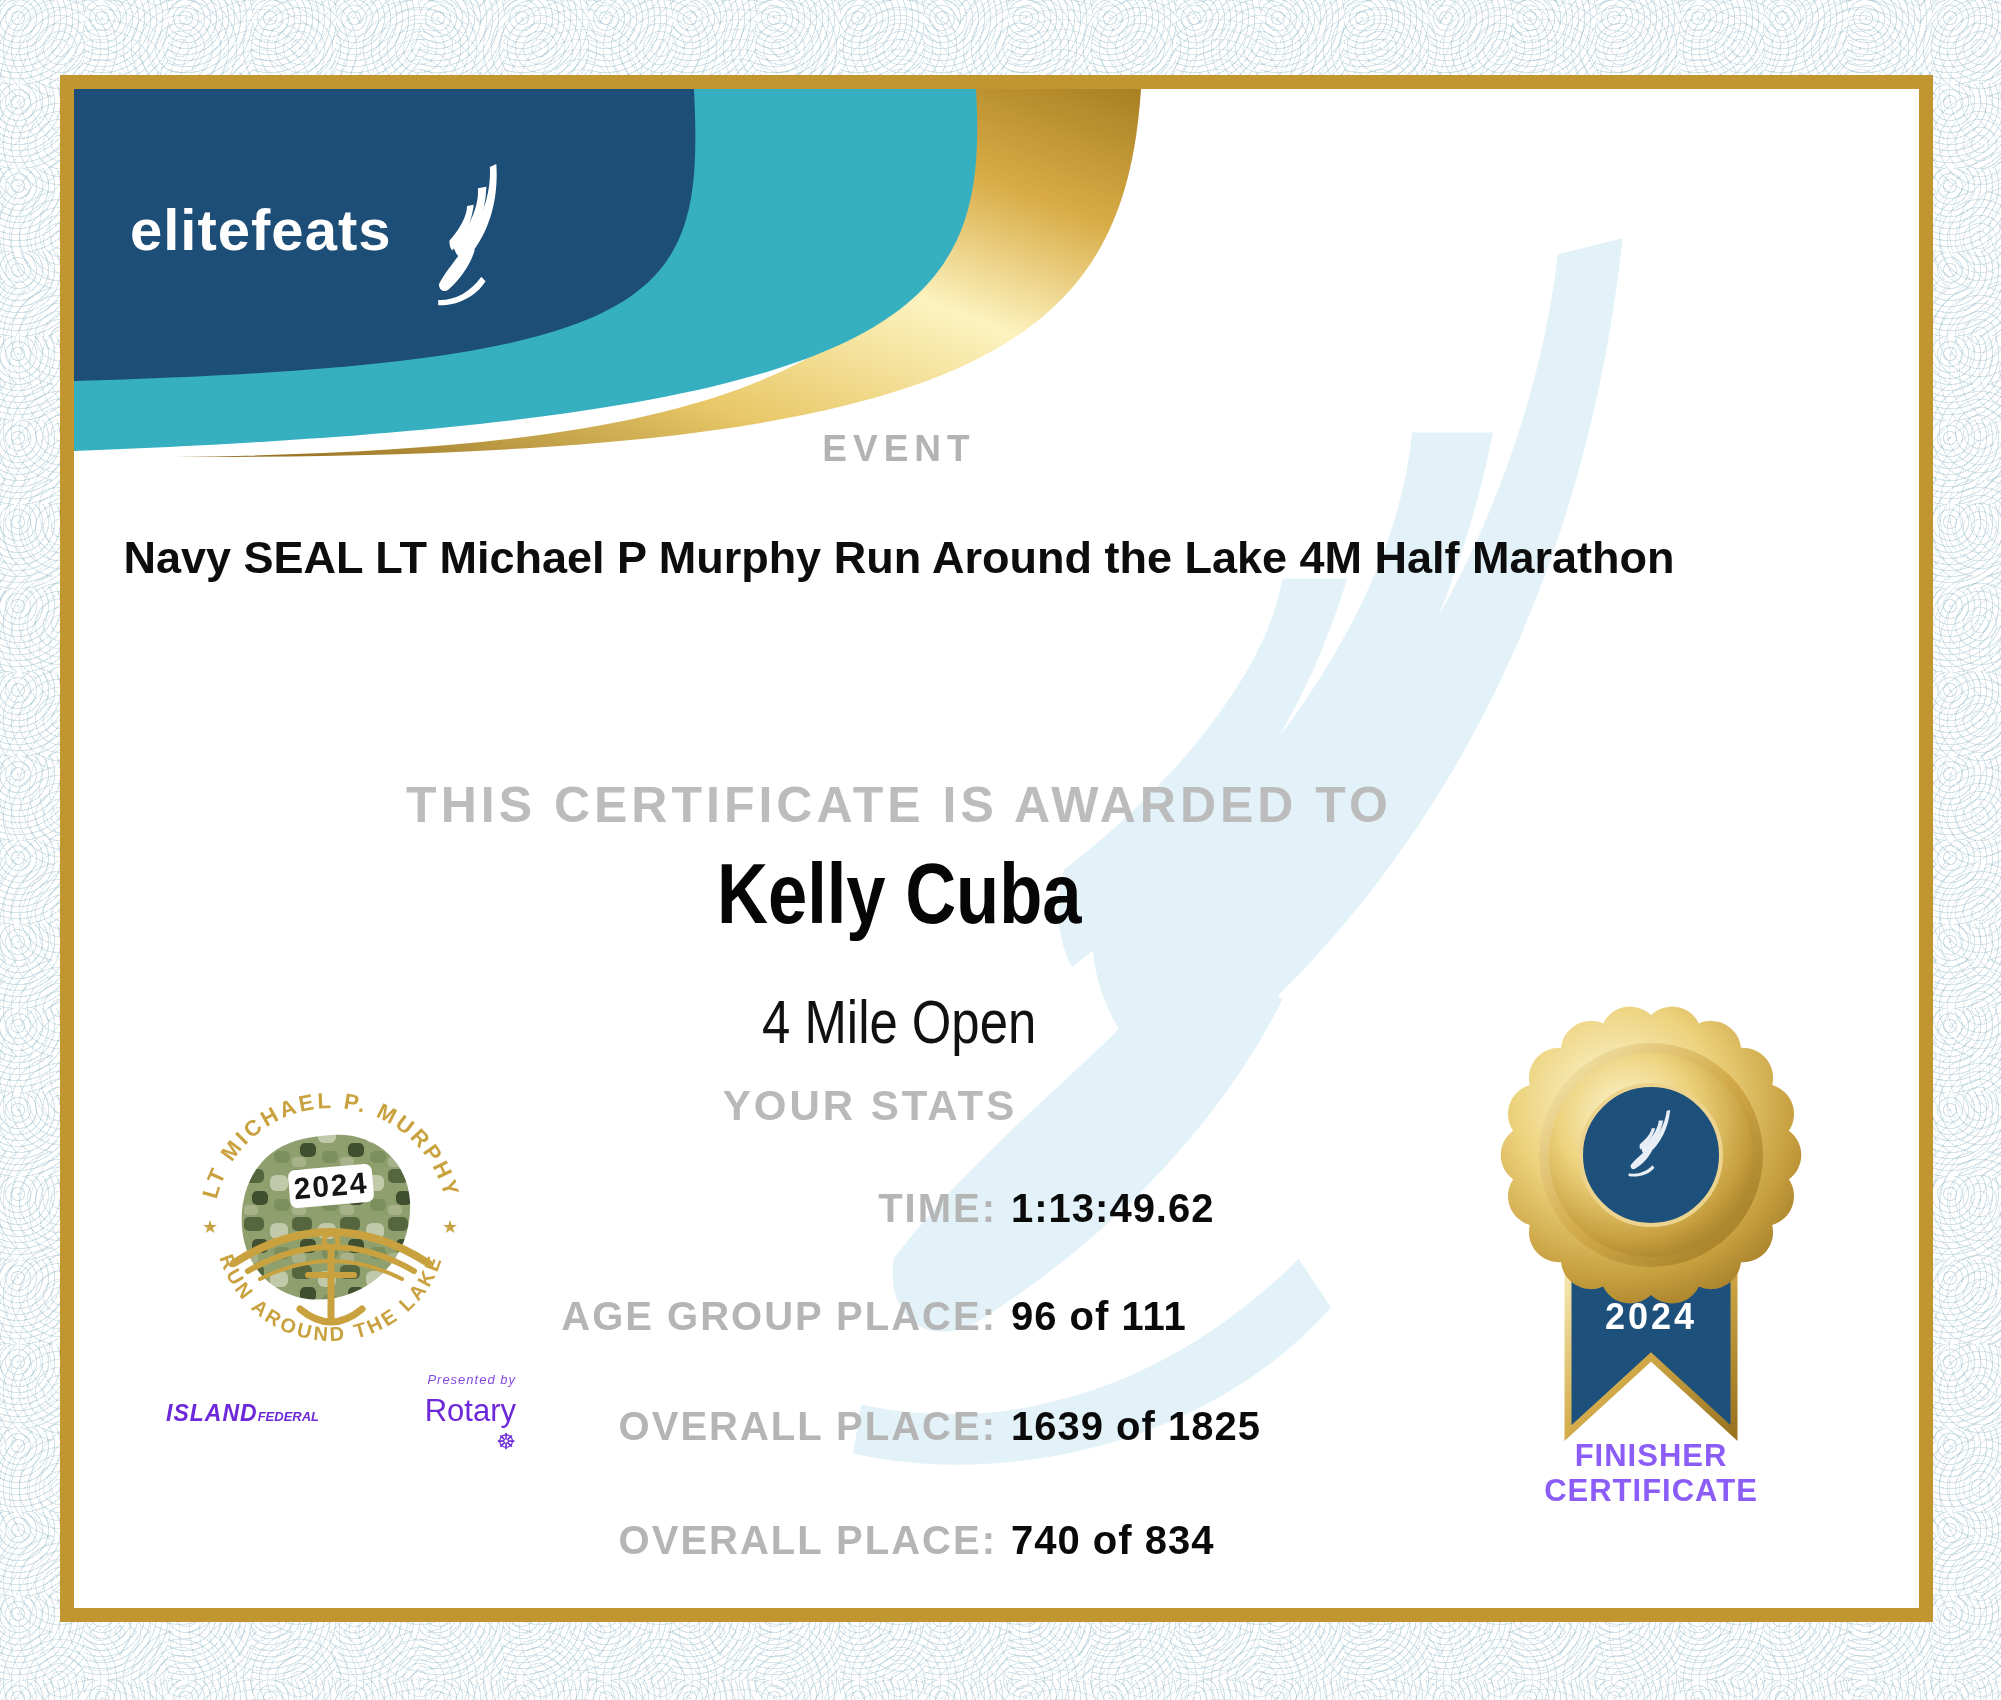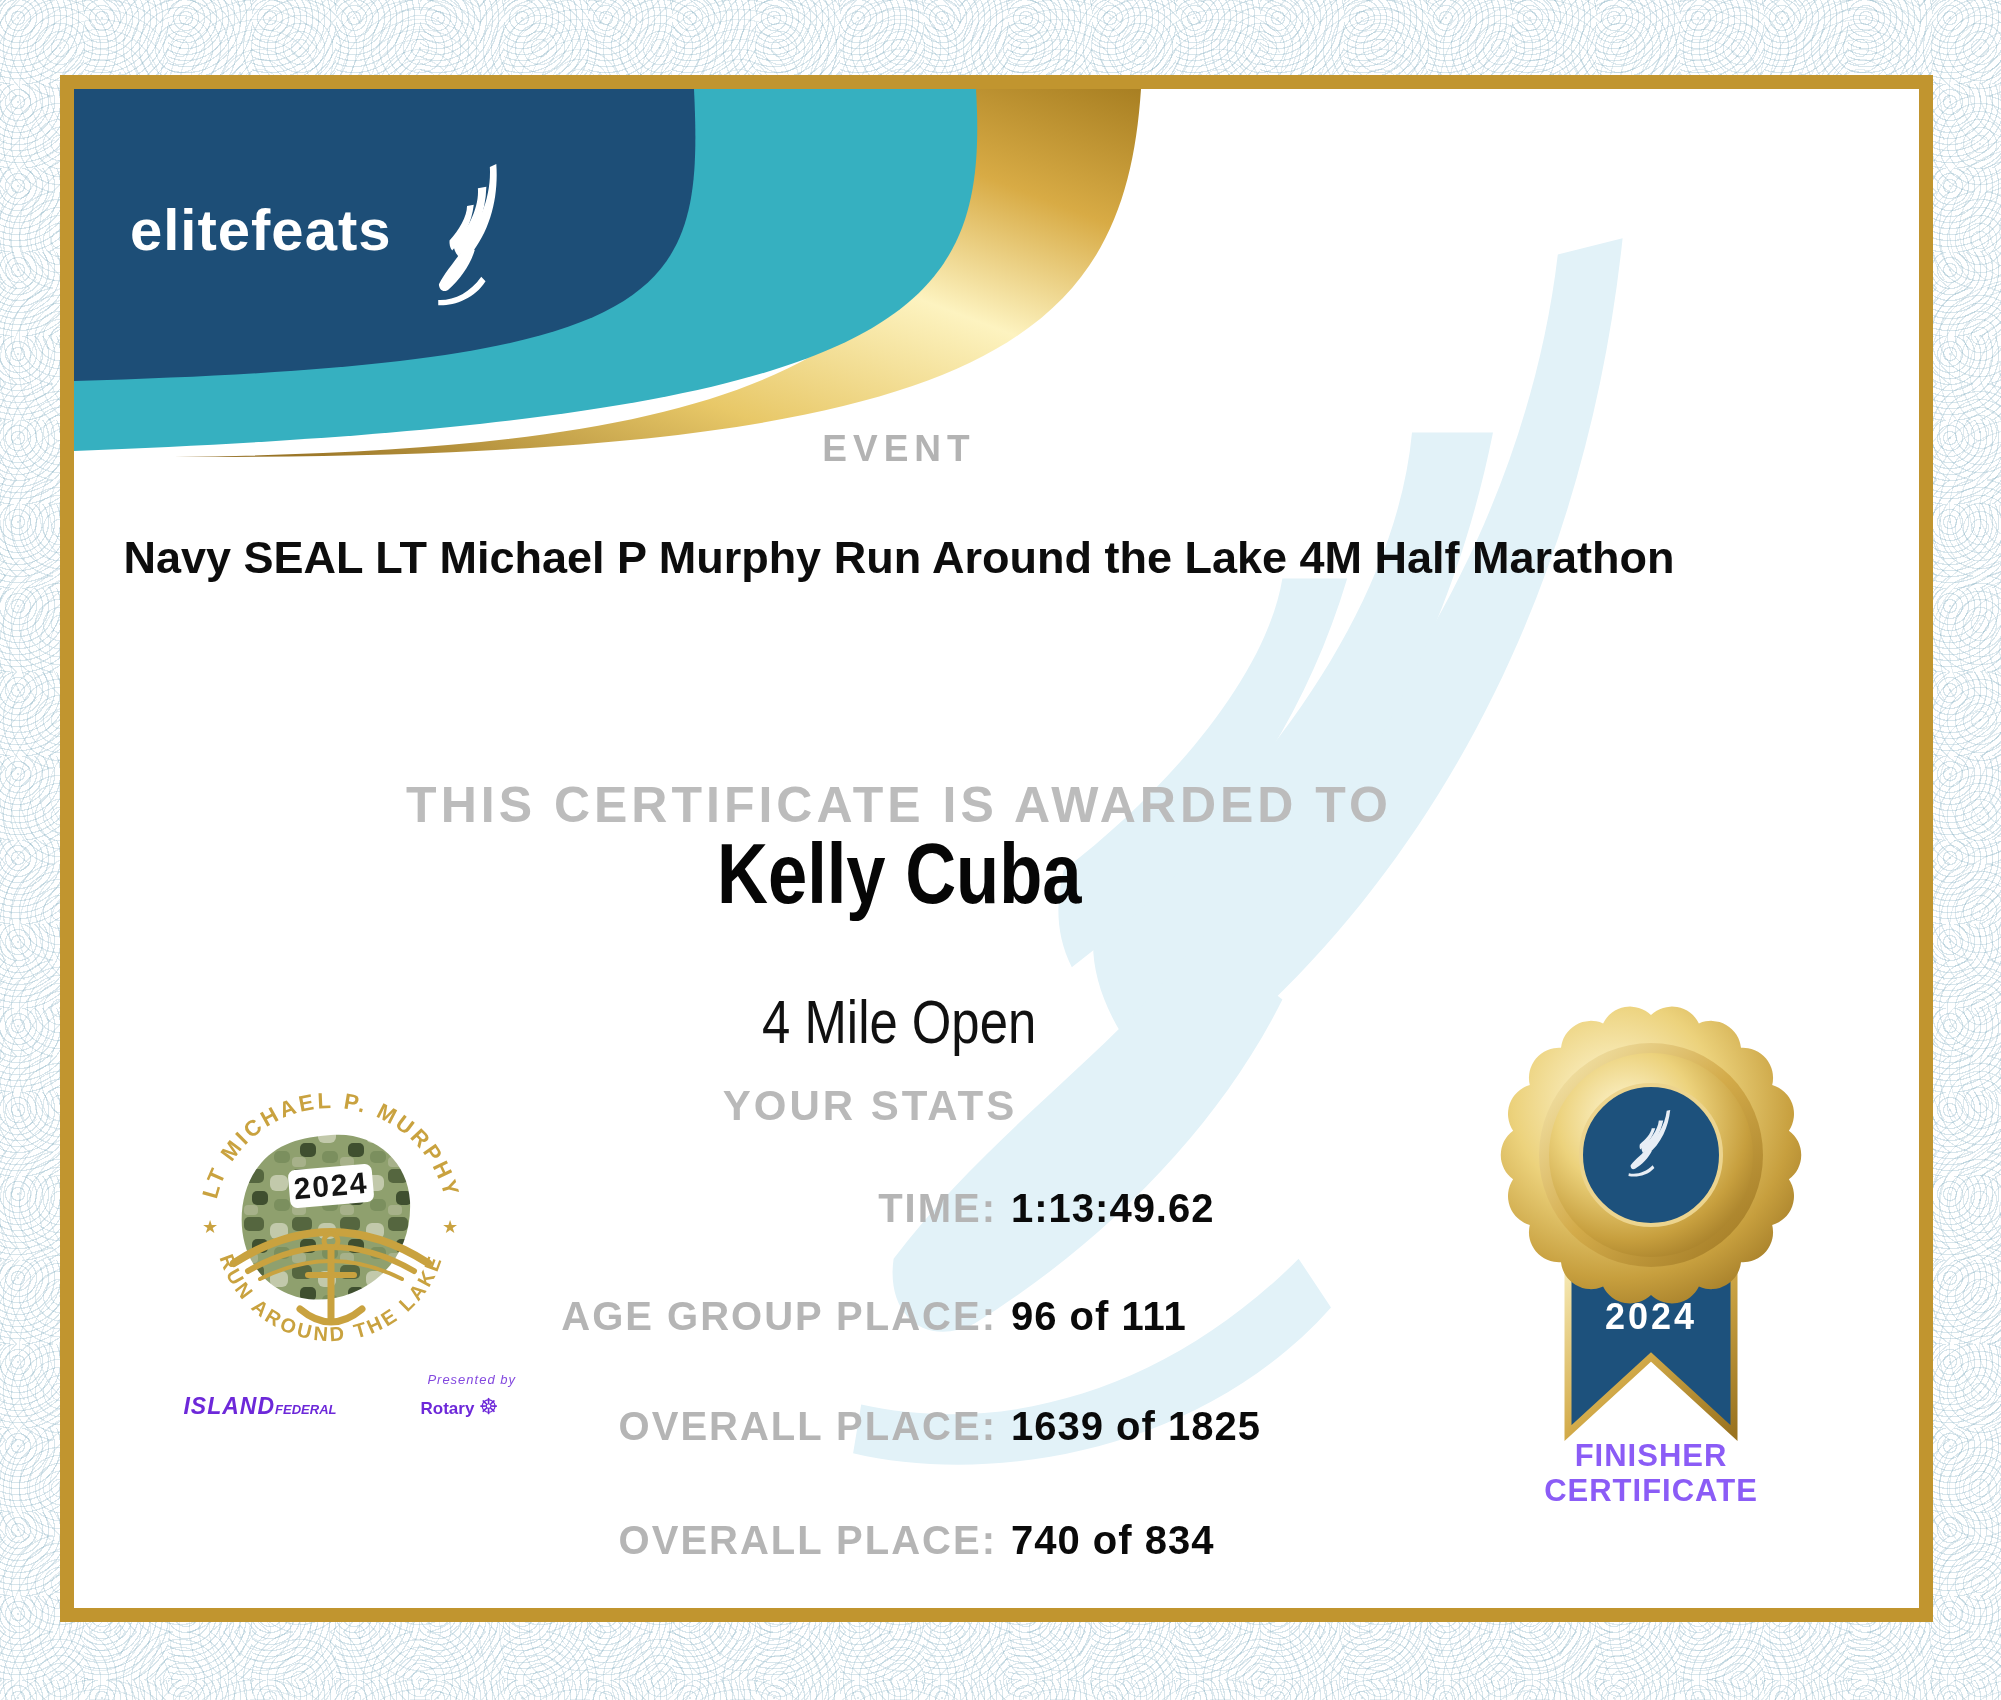--- a/index.html
+++ b/index.html
@@ -23,35 +23,35 @@
   .header-art{left:74px;top:89px;}
   .brand-text{
     left:130px;top:196px;color:#ffffff;font-size:58px;font-weight:bold;
     letter-spacing:1px;
   }
   .brand-foot{left:426px;top:168px;transform:rotate(-10deg);}
   .watermark{left:845px;top:165px;}
   .event-label{top:428px;font-size:37px;font-weight:bold;color:#b3b3b3;letter-spacing:6px;}
   .event-name{top:532px;font-size:45px;font-weight:bold;color:#0d0d0d;}
   .awarded-label{top:776px;font-size:50px;font-weight:bold;color:#bcbcbc;letter-spacing:4px;}
-  .recipient{top:824px;font-size:86px;font-weight:bold;color:#060606;}
+  .recipient{top:844px;font-size:86px;font-weight:bold;color:#060606;}
   .recipient span,.division span{display:inline-block;transform:scaleX(0.82);transform-origin:center;}
   .division{top:986px;font-size:62px;font-weight:normal;color:#111;}
   .stats-label{left:640px;top:1082px;width:460px;text-align:center;
     font-size:42px;font-weight:bold;color:#b9b9b9;letter-spacing:3px;}
   .stat-row{left:300px;width:1400px;display:flex;align-items:baseline;font-size:40px;}
   .stat-row .lab{width:697px;text-align:right;color:#b5b5b5;font-weight:bold;letter-spacing:2px;}
   .stat-row .val{margin-left:14px;color:#0a0a0a;font-weight:bold;letter-spacing:1px;}
   .murphy-logo{left:196px;top:1073px;}
   .sponsors{left:166px;top:1372px;width:350px;text-align:right;color:#6d28d9;}
   .presented{font-size:13px;font-style:italic;letter-spacing:1px;opacity:.85;}
   .sponsor-row{margin-top:6px;display:flex;justify-content:center;align-items:baseline;gap:44px;}
   .island-a{font-size:23px;font-weight:bold;font-style:italic;letter-spacing:1px;}
   .island-b{font-size:13px;font-weight:bold;font-style:italic;}
-  .rotary{font-size:17px;font-weight:bold;margin-left:40px;}
+  .rotary{font-size:31px;font-weight:normal;margin-left:40px;}
   .wheel{font-family:"DejaVu Sans",sans-serif;font-size:22px;font-weight:normal;}
   .badge-art{left:1496px;top:1005px;}
   .finisher{left:1451px;top:1438px;width:400px;text-align:center;
     color:#8b5cf6;font-size:31px;font-weight:bold;letter-spacing:1px;line-height:35px;}
   svg text{font-family:"Liberation Sans",sans-serif;}
 </style>
 </head>
 <body>
 
 <svg width="0" height="0" style="position:absolute">

